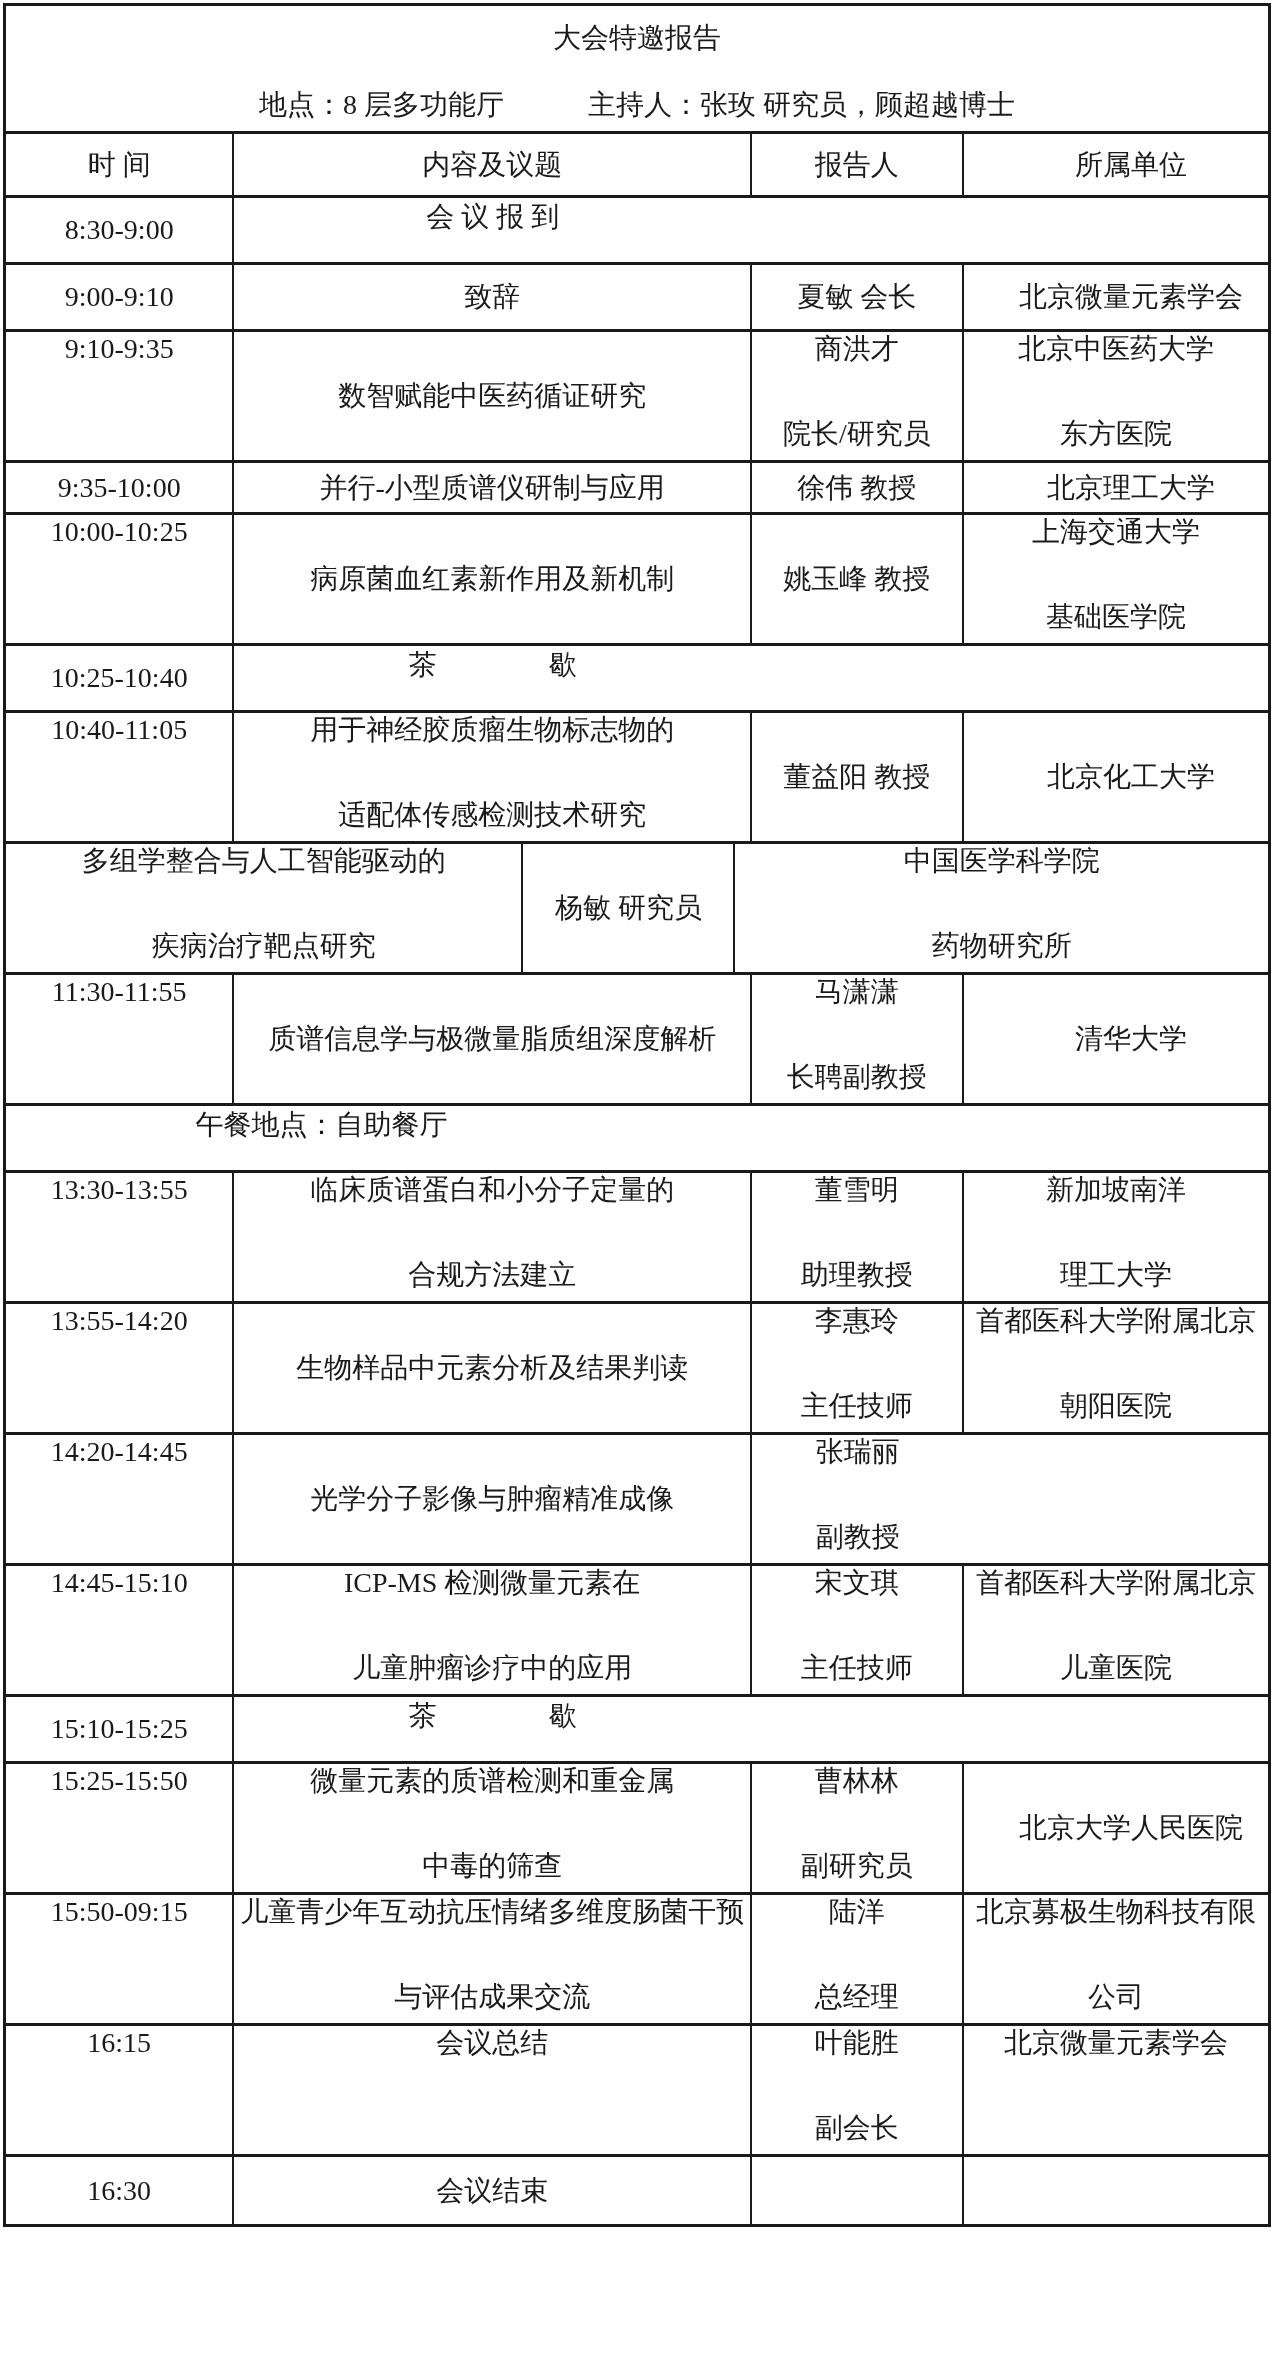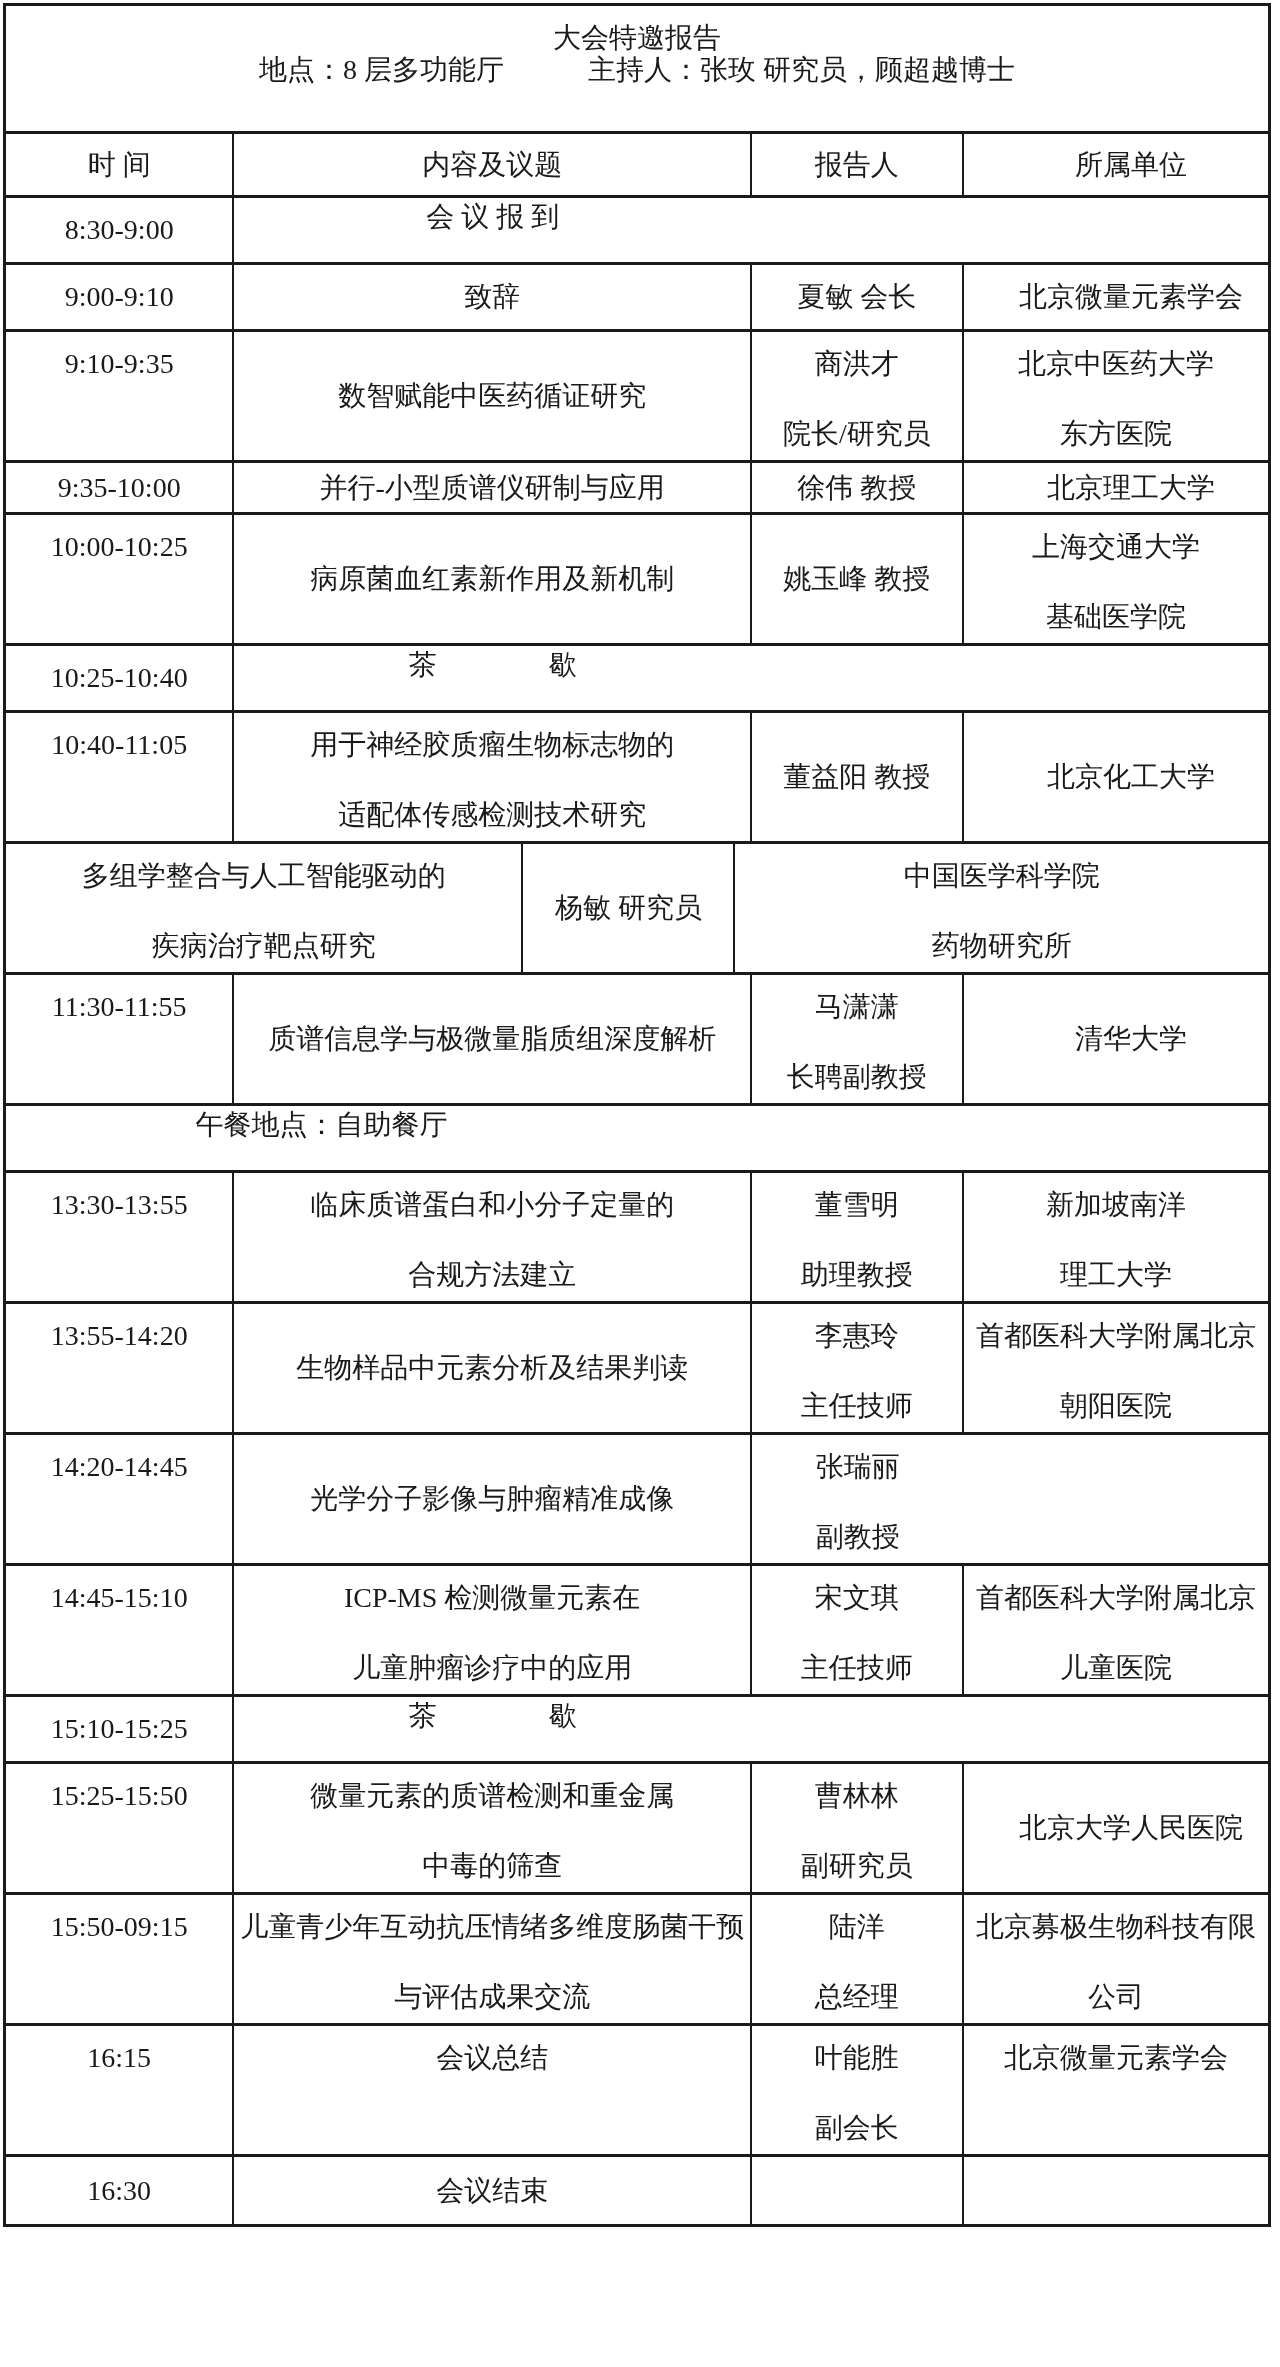--- a/index.html
+++ b/index.html
@@ -39,31 +39,32 @@
     align-items:center;
     border-right:2px solid #1a1a1a;
     overflow:visible;
   }
   .cell:last-child{border-right:none;}
   .c1{width:18.1%;}
   .c2{width:41.0%;}
   .c3{width:16.8%;}
   .c4{flex:1;padding-left:30px;}
   .center{justify-content:center;}
-  .split{justify-content:space-between;padding:16px 0 10px 0;}
+  .split{justify-content:space-between;padding:1px 0 10px 0;}
   .line{
     display:block;
     line-height:32px;
     white-space:pre;
     text-align:center;
   }
   
   .title-cell{
     display:flex;
     flex-direction:column;
+    justify-content:space-between;
     align-items:center;
     height:100%;
     width:100%;
     padding:16px 0 10px 0;
     box-sizing:border-box;
   }
   
   .merged{
     flex:1;
     display:flex;

